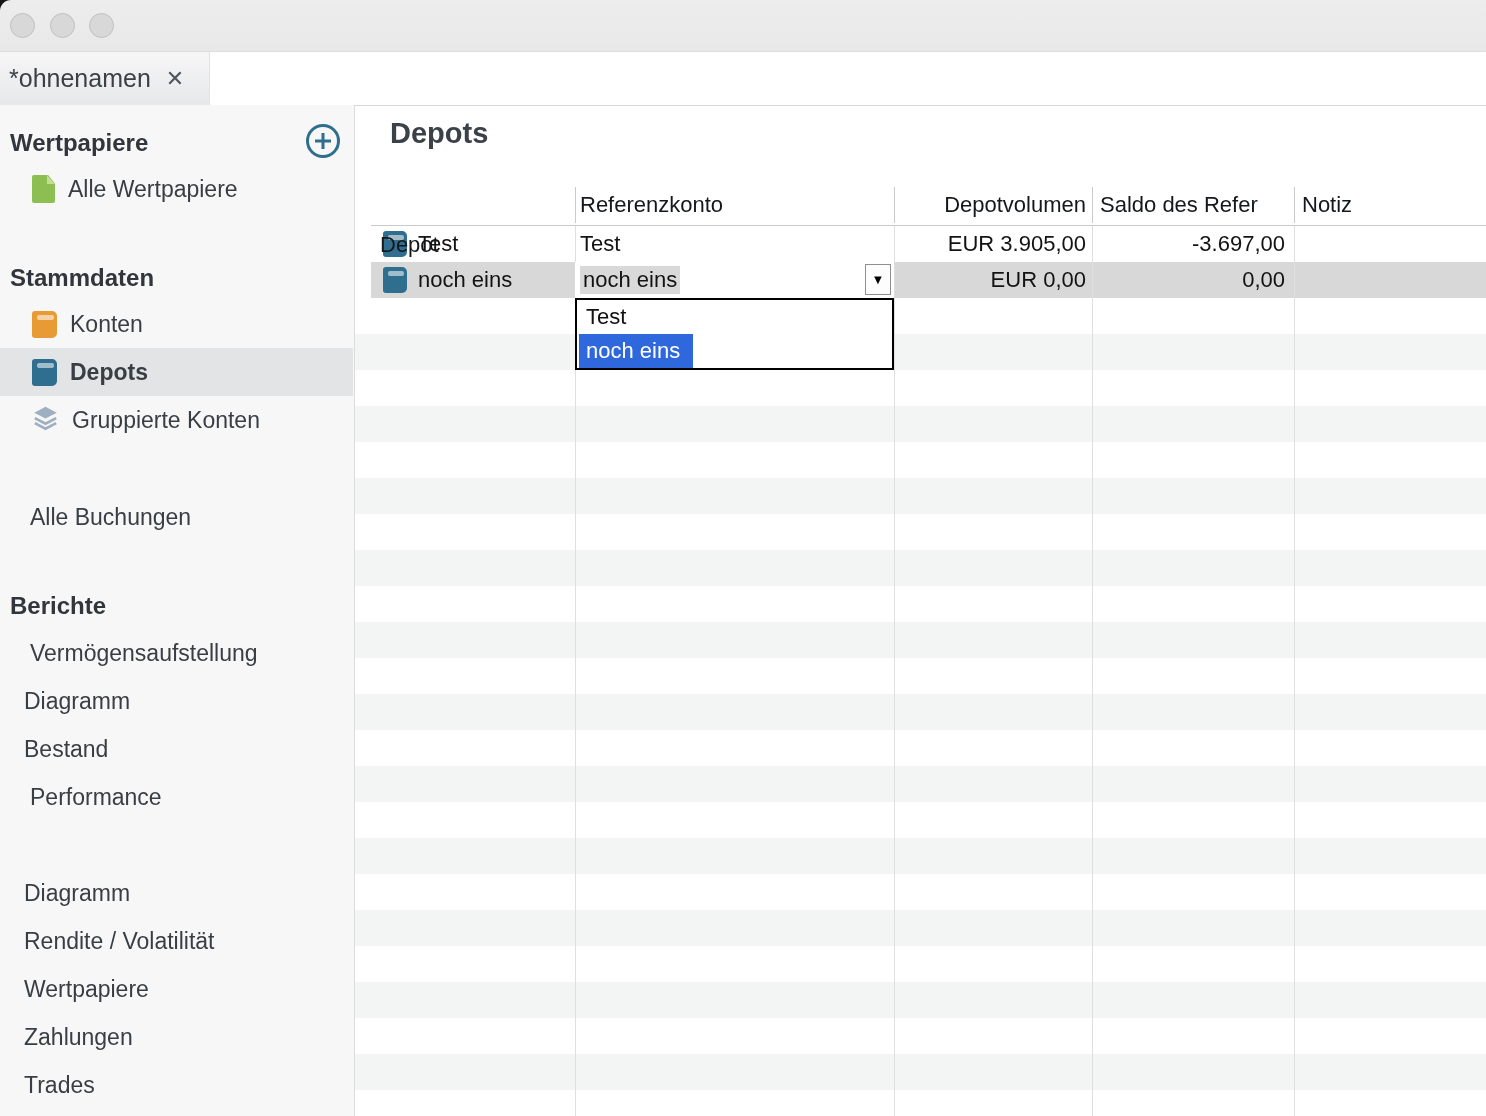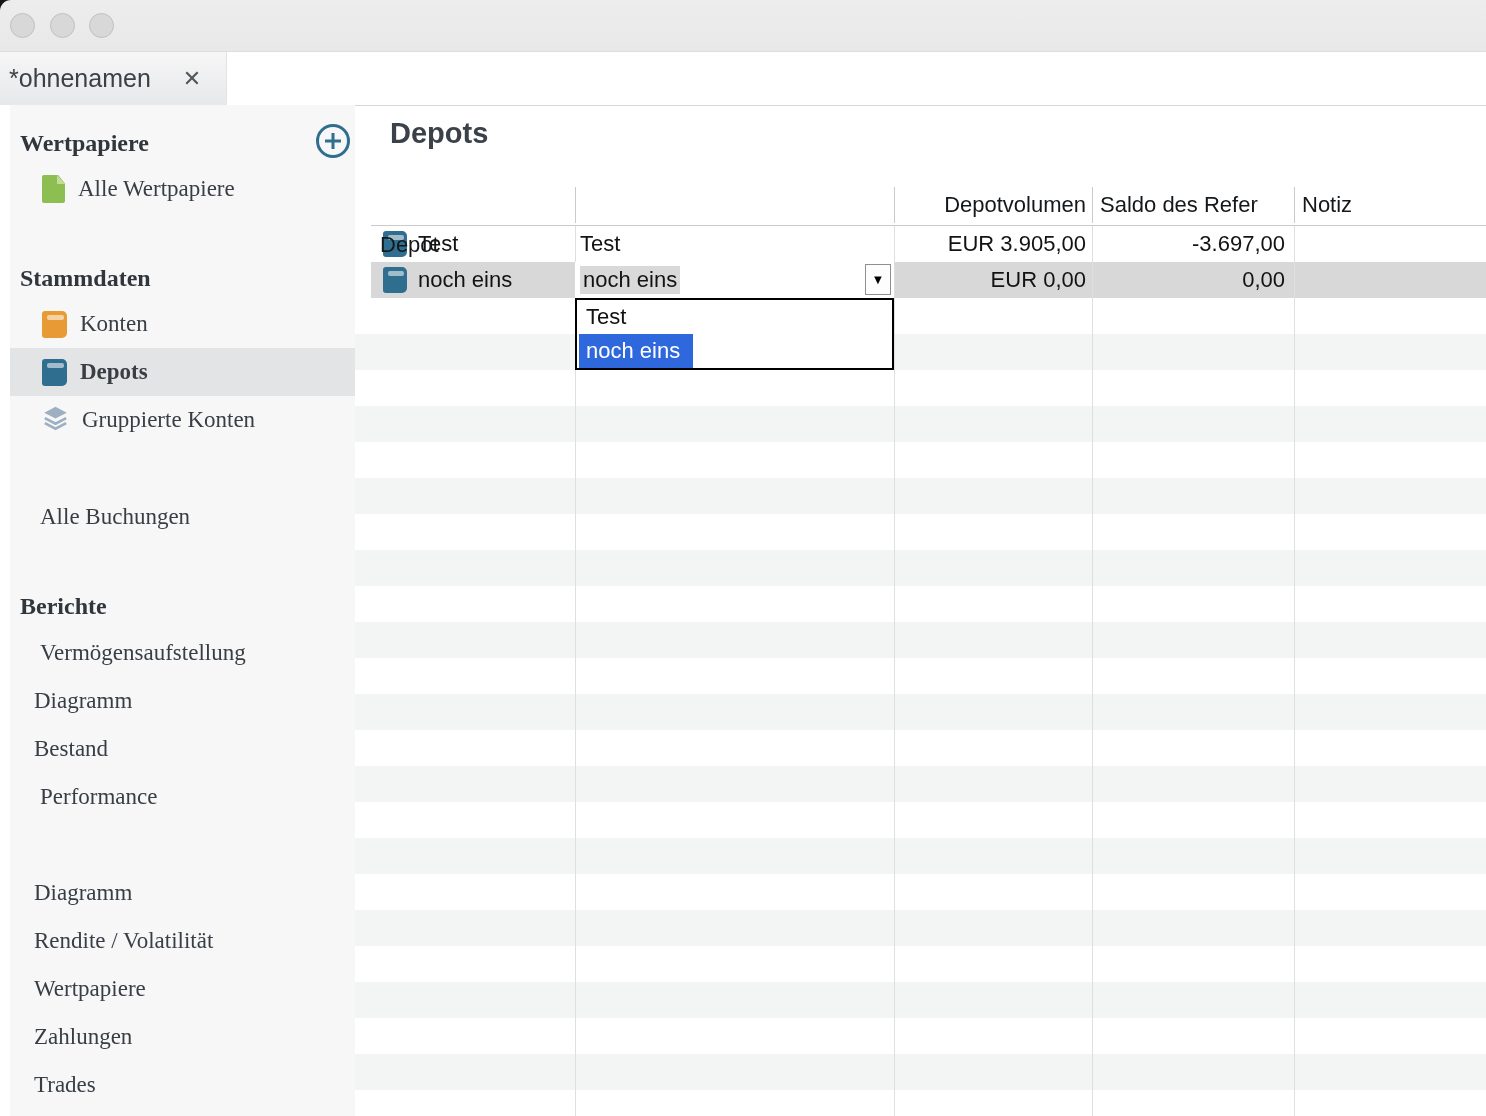--- a/index.html
+++ b/index.html
@@ -13,29 +13,29 @@
   .titlebar{
     position:absolute;top:0;left:0;right:0;height:52px;z-index:1;
     background:linear-gradient(#EEEDED,#E9E8E8);
     border-bottom:1px solid #DEDEDE;border-top-left-radius:11px;box-sizing:border-box;
   }
   .tl{position:absolute;top:13px;width:25px;height:25px;border-radius:50%;
       background:#D8D8D8;border:1px solid #C1C1C1;box-sizing:border-box;}
   .tl.c1{left:10px}.tl.c2{left:50px}.tl.c3{left:89px}
   
   .tabstrip{position:absolute;top:52px;left:0;right:0;height:53px;background:#fff;z-index:1;}
-  .tab{position:absolute;left:0;top:0;width:227px;height:53px;box-sizing:border-box;
+  .tab{position:absolute;left:0;top:0;width:210px;height:53px;box-sizing:border-box;
        background:linear-gradient(#F6F6F7,#E7E8EA);border-right:1px solid #E2E3E5;
-       display:flex;align-items:center;padding-left:9px;gap:17px;}
+       display:flex;align-items:center;padding-left:9px;}
   .tab-label{font-size:25px;color:#3C4146;}
   .tab-close{margin-left:15px;font-size:22px;color:#51565B;line-height:1;}
   
   .content{position:absolute;top:105px;left:0;right:0;bottom:0;z-index:1;}
-  .sidebar{position:absolute;left:10px;top:0;width:355px;height:100%;
-           background:#F7F7F8;border-right:1px solid #DCDCDE;box-sizing:border-box;font-family:Liberation Serif, serif;}
+  .sidebar{position:absolute;left:0;top:0;width:355px;height:100%;
+           background:#F7F7F8;border-right:1px solid #DCDCDE;box-sizing:border-box;}
   .side-heading{position:absolute;left:10px;height:48px;display:flex;align-items:center;
                 font-size:24px;font-weight:bold;color:#31363C;}
   .side-item{position:absolute;left:0;right:1px;height:48px;display:flex;align-items:center;
              font-size:23px;color:#383E44;box-sizing:border-box;}
   .side-item.selected{background:#E3E4E6;font-weight:bold;}
   .side-item .icn{margin-left:32px;margin-right:13px;flex:0 0 auto;}
   .side-item.noicon{padding-left:30px;}
   .side-item.sub{padding-left:24px;}
   
   .book{width:25px;height:27px;border-radius:3px 5px 5px 3px;position:relative;}
@@ -183,20 +183,21 @@
     <div class="page-title">Depots</div>
 
     <div class="stripes"></div>
     <div class="vline vl1"></div>
     <div class="vline vl2"></div>
     <div class="vline vl3"></div>
     <div class="vline vl4"></div>
 
     <div class="thead">
       <div class="th c-depot">Depot</div>
+      <div class="th c-ref">Referenzkonto</div>
       <div class="th c-vol">Depotvolumen</div>
       <div class="th c-saldo">Saldo des Refer</div>
       <div class="th c-notiz">Notiz</div>
       <div class="hsep hs1"></div>
       <div class="hsep hs2"></div>
       <div class="hsep hs3"></div>
       <div class="hsep hs4"></div>
     </div>
     <div class="thead-line"></div>
 

